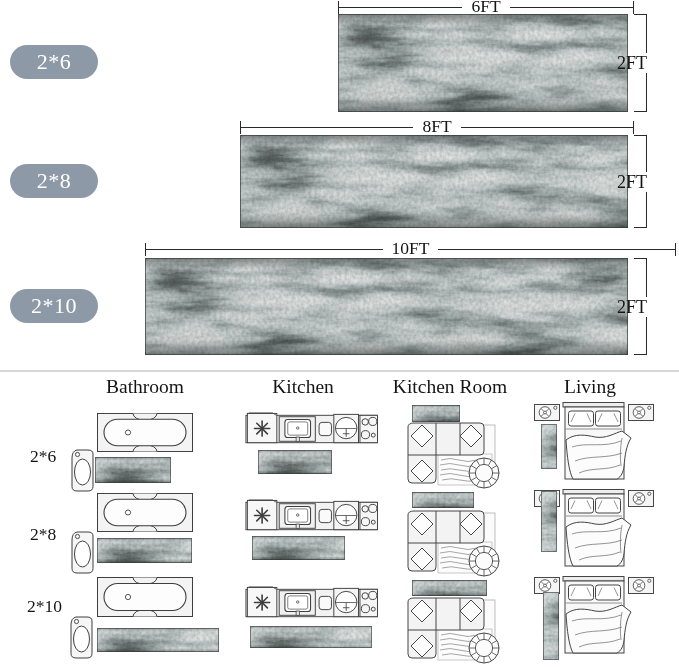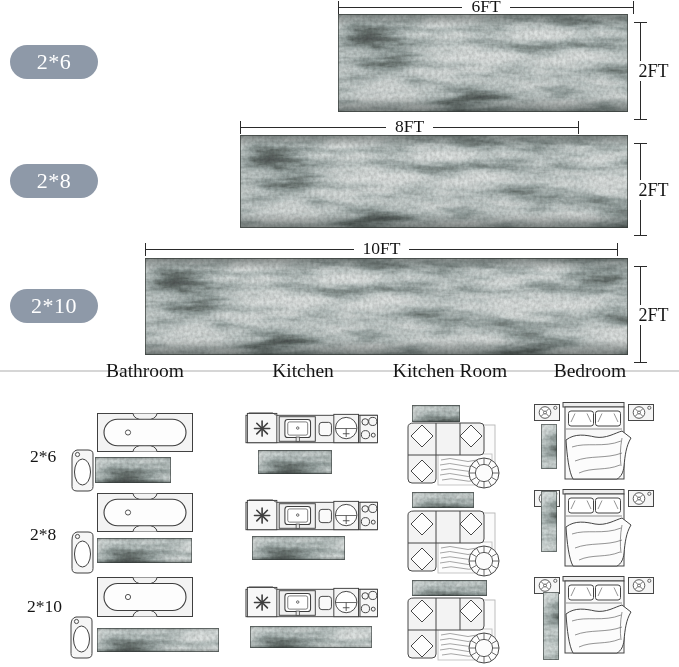--- a/index.html
+++ b/index.html
@@ -13,26 +13,26 @@
     position:absolute;left:10px;width:88px;height:34px;border-radius:17px;
     background:#8e99a8;color:#ffffff;display:flex;align-items:center;justify-content:center;
     font-size:22px;letter-spacing:.5px;
   }
   
   .hdim{position:absolute;height:14px;display:flex;align-items:center;font-size:17.5px;color:#141414;}
   .hdim .tick{width:1px;height:13px;background:#2a2a2a;}
   .hdim .line{flex:1;height:1px;background:#2a2a2a;}
   .hdim .dlabel{padding:16px 9px;line-height:14px;transform:translateY(-1px);white-space:nowrap;}
   
-  .vdim{position:absolute;width:14px;display:flex;flex-direction:column;align-items:center;font-size:18px;color:#141414;margin-top:8px;}
+  .vdim{position:absolute;width:14px;display:flex;flex-direction:column;align-items:flex-end;font-size:18px;color:#141414;}
   .vdim .htick{height:1px;width:13px;background:#2a2a2a;}
   .vdim .vline{width:1px;flex:1;background:#2a2a2a;}
   .vdim .vlabel{margin-left:27px;white-space:nowrap;line-height:20px;}
   .divider{position:absolute;left:0;top:370px;width:679px;height:2px;background:#d6d6d6;}
-  .col-header{position:absolute;top:360px;transform:translateX(-50%);font-size:19.5px;white-space:nowrap;}
+  .col-header{position:absolute;top:376px;transform:translateX(-50%);font-size:19.5px;white-space:nowrap;}
   .row-label{position:absolute;font-size:17.5px;white-space:nowrap;}
   svg{display:block;}
   .defs-holder{position:absolute;width:0;height:0;overflow:hidden;}
 </style>
 </head>
 <body>
 
 <div class="canvas">
 
   <svg class="defs-holder" aria-hidden="true">
@@ -203,21 +203,21 @@
       <span class="htick"></span>
       <span class="vline"></span>
       <span class="vlabel">2FT</span>
       <span class="vline"></span>
       <span class="htick"></span>
     </div>
 
     <div class="pill" style="top:164px;">
       <span>2*8</span>
     </div>
-    <div class="hdim" style="left:240px;top:120px;width:339px;">
+    <div class="hdim" style="left:240px;top:120px;width:394px;">
       <span class="tick"></span>
       <span class="line"></span>
       <span class="dlabel">8FT</span>
       <span class="line"></span>
       <span class="tick"></span>
     </div>
     <svg class="abs" style="left:240px;top:135px;" width="388" height="93" viewBox="0 0 388 93">
       <rect width="388" height="93" filter="url(#rugTex)"></rect>
       <rect width="388" height="93" fill="url(#edgeShade)"></rect>
       <rect x="0.5" y="0.5" width="387" height="92" fill="none" stroke="#343a38" stroke-opacity="0.7"></rect>
@@ -226,21 +226,21 @@
       <span class="htick"></span>
       <span class="vline"></span>
       <span class="vlabel">2FT</span>
       <span class="vline"></span>
       <span class="htick"></span>
     </div>
 
     <div class="pill" style="top:289px;">
       <span>2*10</span>
     </div>
-    <div class="hdim" style="left:145px;top:242px;width:473px;">
+    <div class="hdim" style="left:145px;top:242px;width:531px;">
       <span class="tick"></span>
       <span class="line"></span>
       <span class="dlabel">10FT</span>
       <span class="line"></span>
       <span class="tick"></span>
     </div>
     <svg class="abs" style="left:145px;top:258px;" width="483" height="97" viewBox="0 0 483 97">
       <rect width="483" height="97" filter="url(#rugTex)"></rect>
       <rect width="483" height="97" fill="url(#edgeShade)"></rect>
       <rect x="0.5" y="0.5" width="482" height="96" fill="none" stroke="#343a38" stroke-opacity="0.7"></rect>
@@ -254,21 +254,21 @@
     </div>
   </section>
 
   <div class="divider"></div>
 
   <section>
 
     <span class="col-header" style="left:145px;">Bathroom</span>
     <span class="col-header" style="left:303px;text-align:right;">Kitchen</span>
     <span class="col-header" style="left:450px;">Kitchen Room</span>
-    <span class="col-header" style="left:590px;">Bedroom</span>
+    <span class="col-header" style="left:590px;">Living</span>
 
     <span class="row-label" style="left:30px;top:446px;">2*6</span>
     <span class="row-label" style="left:30px;top:524px;">2*8</span>
     <span class="row-label" style="left:27px;top:596px;">2*10</span>
 
     <svg class="abs" style="left:97px;top:413px;" width="96" height="39" viewBox="0 0 96 40" preserveAspectRatio="none">
         <use href="#tub"></use>
       </svg>
     <svg class="abs" style="left:71px;top:449px;" width="23" height="43" viewBox="0 0 23 43" preserveAspectRatio="none">
         <use href="#sinkped"></use>

